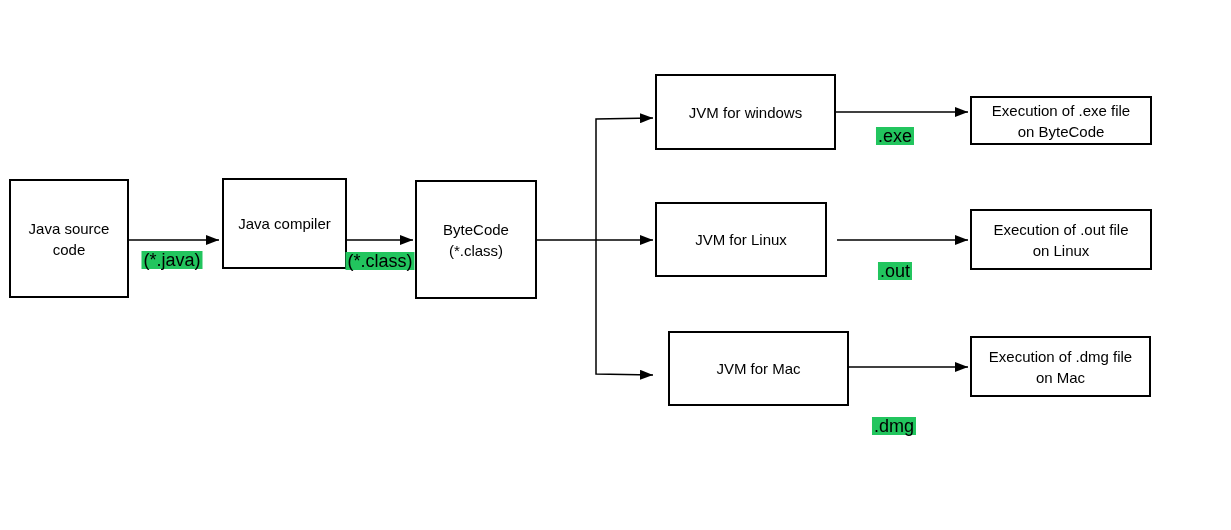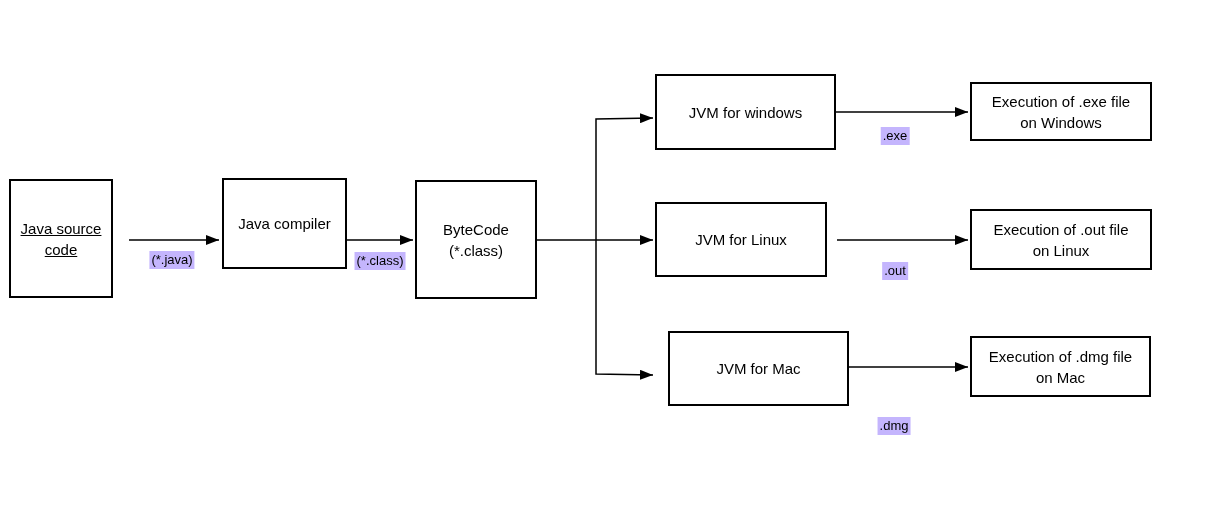--- a/index.html
+++ b/index.html
@@ -34,23 +34,23 @@
     align-items: center;
     justify-content: center;
     text-align: center;
     font-size: 15px;
     line-height: 21px;
     color: #000000;
   }
   .edge-label {
     position: absolute;
     transform: translate(-50%, -50%);
-    background: #c4b5fd;
+    background: #22c55e;
     padding: 0 2px;
-    font-size: 13px;
+    font-size: 18px;
     line-height: 18px;
     color: #000000;
     white-space: nowrap;
   }
 </style>
 </head>
 <body>
 
 <div id="canvas">
 
@@ -71,21 +71,21 @@
 
     <path d="M 596 240 L 596 374 L 653 375" stroke="#000000" stroke-width="1.5" fill="none" marker-end="url(#arrowhead)"></path>
 
     <path d="M 836 112 L 968 112" stroke="#000000" stroke-width="1.5" fill="none" marker-end="url(#arrowhead)"></path>
 
     <path d="M 837 240 L 968 240" stroke="#000000" stroke-width="1.5" fill="none" marker-end="url(#arrowhead)"></path>
 
     <path d="M 836 367 L 968 367" stroke="#000000" stroke-width="1.5" fill="none" marker-end="url(#arrowhead)"></path>
   </svg>
 
-  <div class="node" style="left:9px; top:179px; width:104px; height:119px;text-decoration:underline;">
+  <div class="node" style="left:9px; top:179px; width:120px; height:119px;">
     <span>Java source</span>
     <span>code</span>
   </div>
 
   <div class="node" style="left:222px; top:178px; width:125px; height:91px;">
     <span>Java compiler</span>
   </div>
 
   <div class="node" style="left:415px; top:180px; width:122px; height:119px;">
     <span>ByteCode</span>
@@ -97,23 +97,23 @@
   </div>
 
   <div class="node" style="left:655px; top:202px; width:172px; height:75px;">
     <span>JVM for Linux</span>
   </div>
 
   <div class="node" style="left:655px; top:331px; width:181px; height:75px;margin-left:13px;">
     <span>JVM for Mac</span>
   </div>
 
-  <div class="node" style="left:970px; top:82px; width:182px; height:59px;">
+  <div class="node" style="left:970px; top:96px; width:182px; height:49px;">
     <span>Execution of .exe file</span>
-    <span>on Windows</span>
+    <span>on ByteCode</span>
   </div>
 
   <div class="node" style="left:970px; top:336px; width:181px; height:61px;">
     <span>Execution of .dmg file</span>
     <span>on Mac</span>
   </div>
 
   <div class="node" style="left:970px; top:209px; width:182px; height:61px;">
     <span>Execution of .out file</span>
     <span>on Linux</span>

